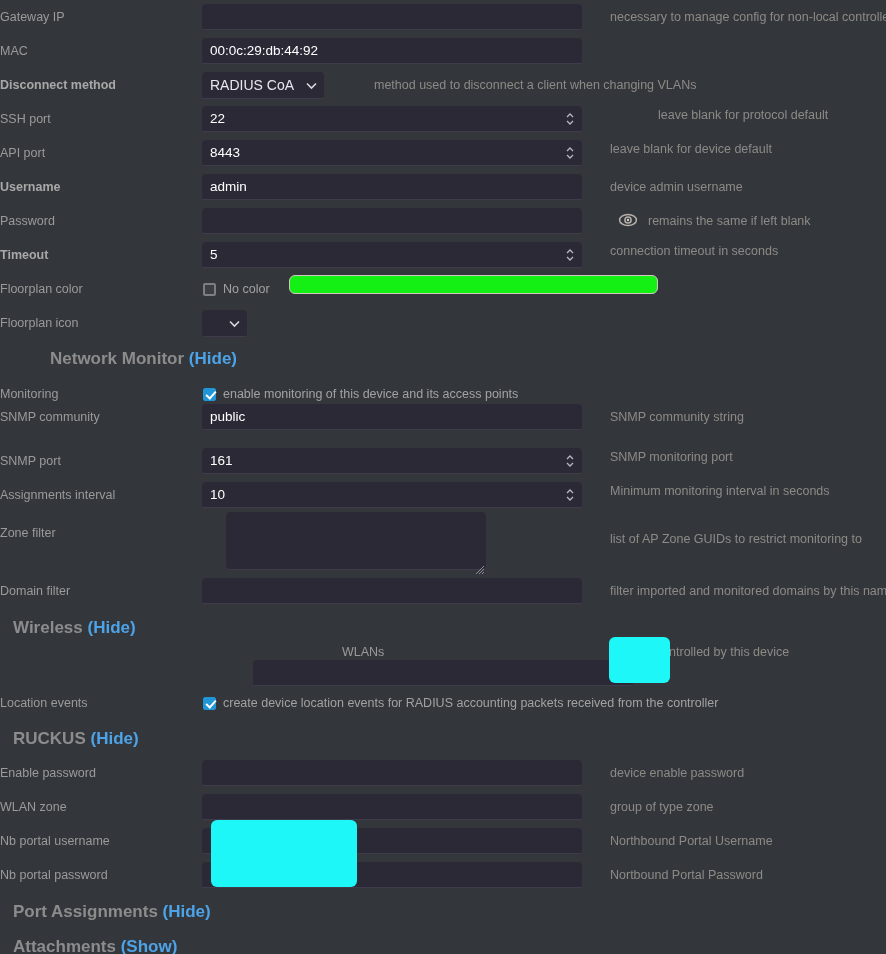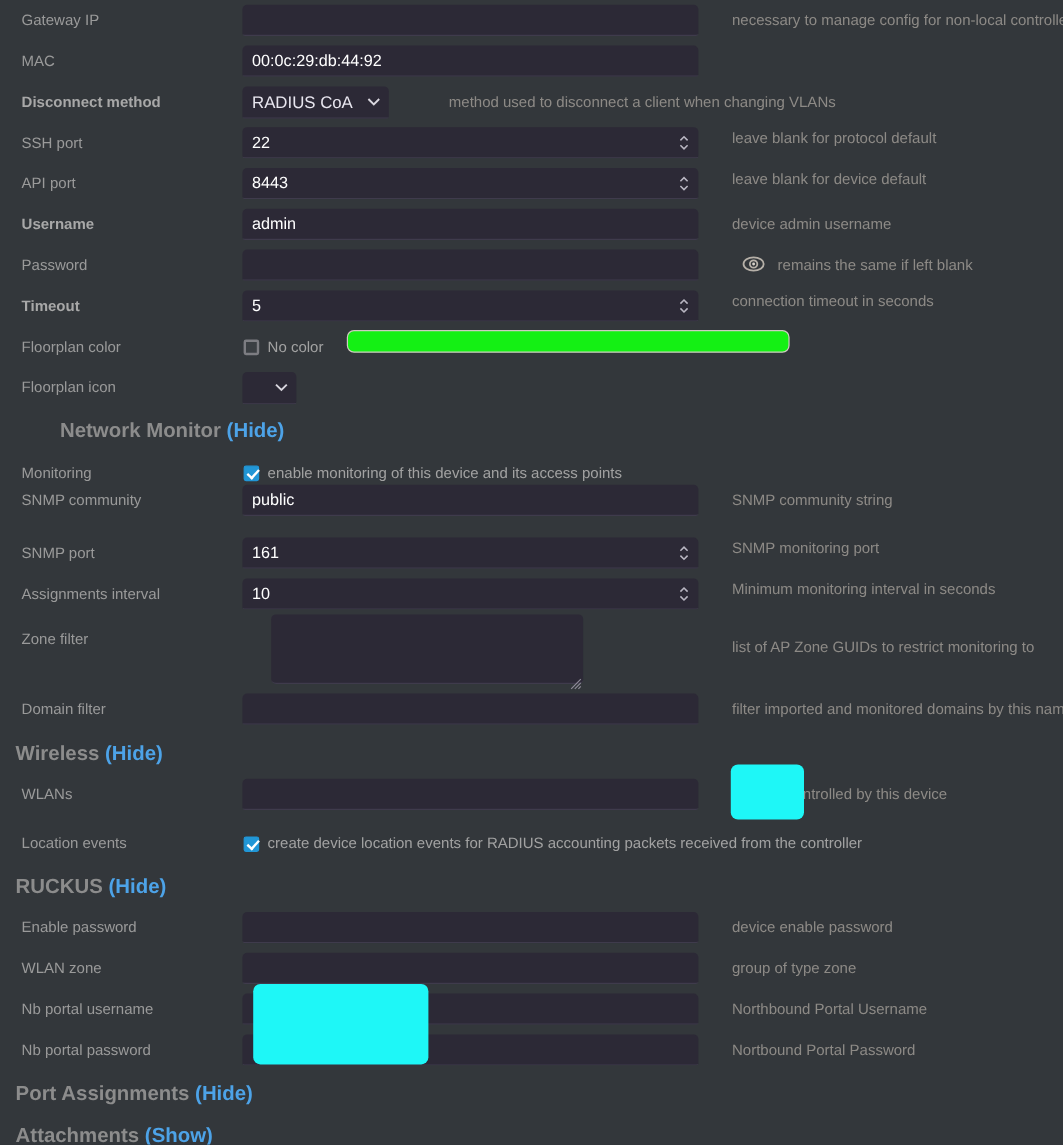--- a/index.html
+++ b/index.html
@@ -20,21 +20,20 @@
   
   .row {
     position: relative;
     display: flex;
     align-items: center;
     width: 886px;
     height: 34px;
   }
   .label {
     width: 202px;
-    padding-left: 18px;
     font-size: 12.5px;
     color: #9a9a9a;
     line-height: 1.2;
     white-space: nowrap;
   }
   .label.req { font-weight: bold; color: #a8a8a8; }
 
   .ctrl { position: relative; display: flex; align-items: center; }
 
   
@@ -205,21 +204,21 @@
     <div class="label">SSH port</div>
     <div class="ctrl spin-wrap">
       <input class="inp w380" type="text" value="22" style="">
       <span class="spin">
         <svg width="10" height="16" viewBox="0 0 10 16">
           <path d="M2 6 L5 3 L8 6" fill="none" stroke="#b9b6c2" stroke-width="1.3"></path>
           <path d="M2 10 L5 13 L8 10" fill="none" stroke="#b9b6c2" stroke-width="1.3"></path>
         </svg>
       </span>
     </div>
-    <div class="hint" style="top:6px;">leave blank for protocol default</div>
+    <div class="hint" style="top:6px;margin-left:48px;">leave blank for protocol default</div>
   </div>
 
   <div class="row" style="top:136px;position:absolute;">
     <div class="label">API port</div>
     <div class="ctrl spin-wrap">
       <input class="inp w380" type="text" value="8443" style="">
       <span class="spin">
         <svg width="10" height="16" viewBox="0 0 10 16">
           <path d="M2 6 L5 3 L8 6" fill="none" stroke="#b9b6c2" stroke-width="1.3"></path>
           <path d="M2 10 L5 13 L8 10" fill="none" stroke="#b9b6c2" stroke-width="1.3"></path>
@@ -357,21 +356,21 @@
       <input class="inp w380" type="text" value="" style="">
     </div>
     <div class="hint">filter imported and monitored domains by this name</div>
   </div>
 
   <div class="sect" style="position:absolute;top:618px;">
     <span>Wireless</span>
     <span class="toggle">(Hide)</span>
   </div>
 
-  <div class="row" style="top:645px;position:absolute;">
+  <div class="row" style="top:645px;position:absolute;flex-direction:column;">
     <div class="label">WLANs</div>
     <div class="ctrl">
       <input class="inp w380" type="text" value="" style="">
     </div>
     <div class="hint">WLANs controlled by this device</div>
   </div>
 
   <div class="ovl" style="left:609px;top:637px;width:61px;height:46px;background:#1ef7f7;"></div>
 
   <div class="row" style="top:686px;position:absolute;">

